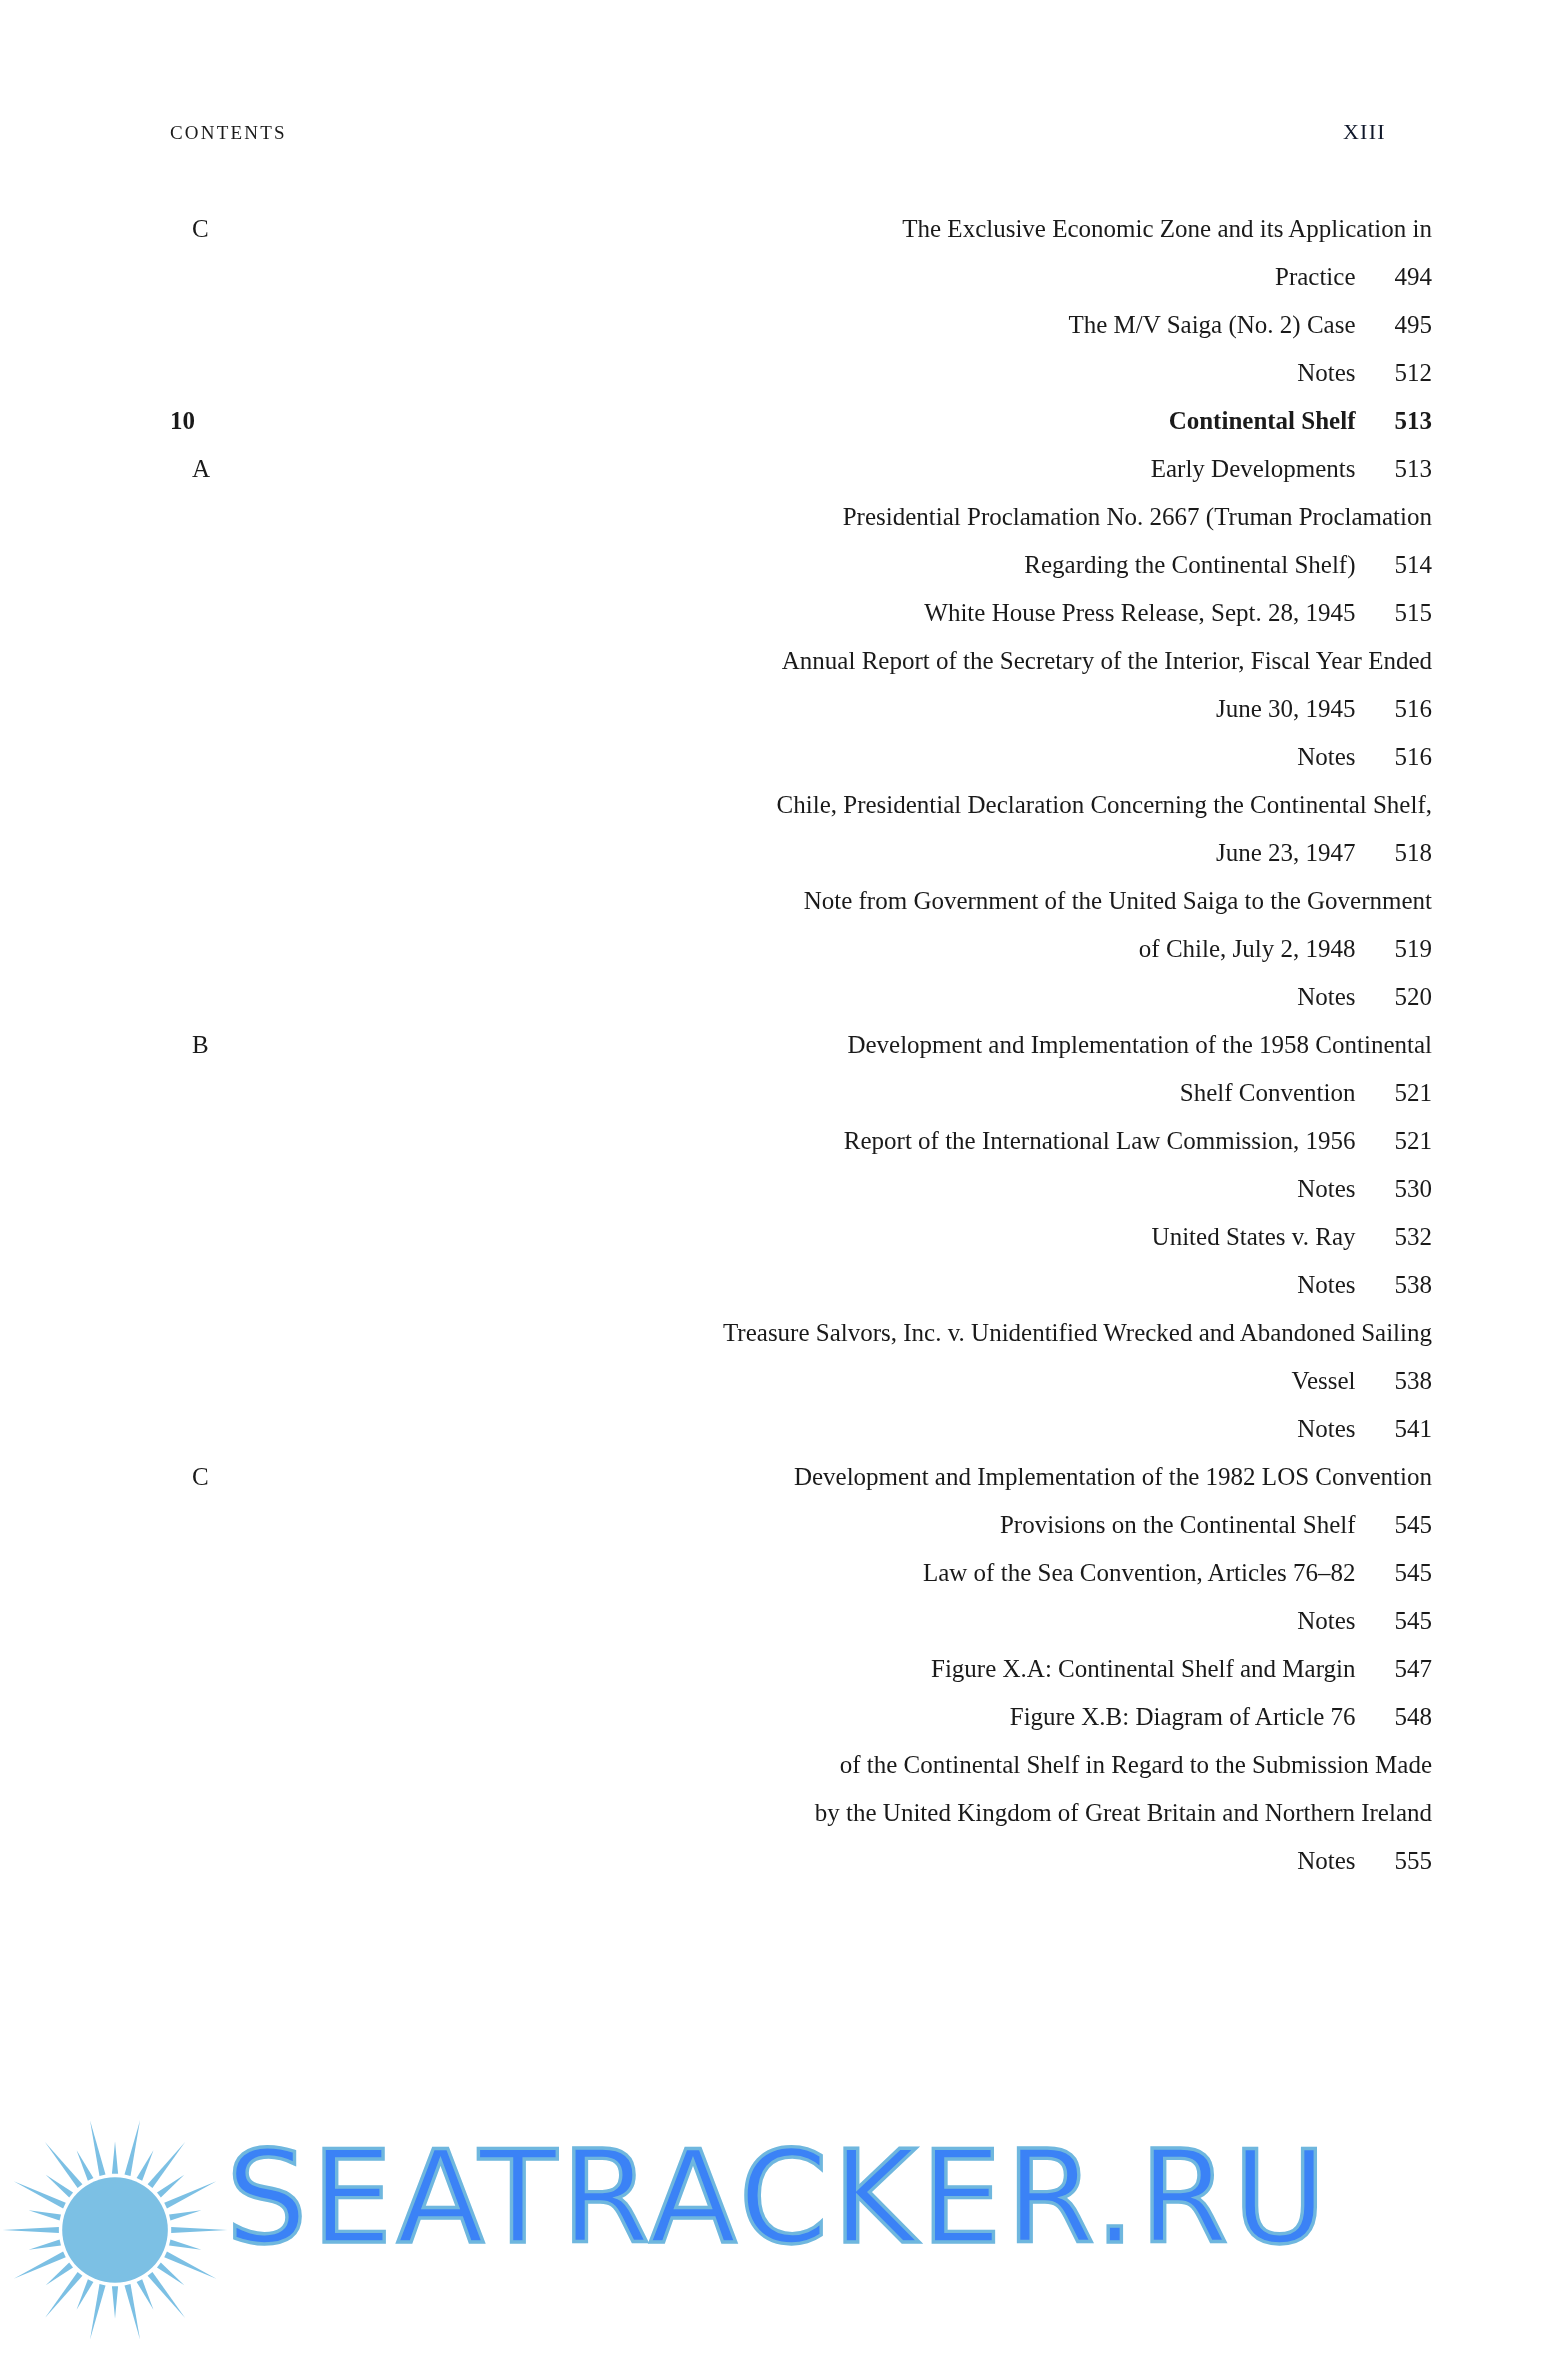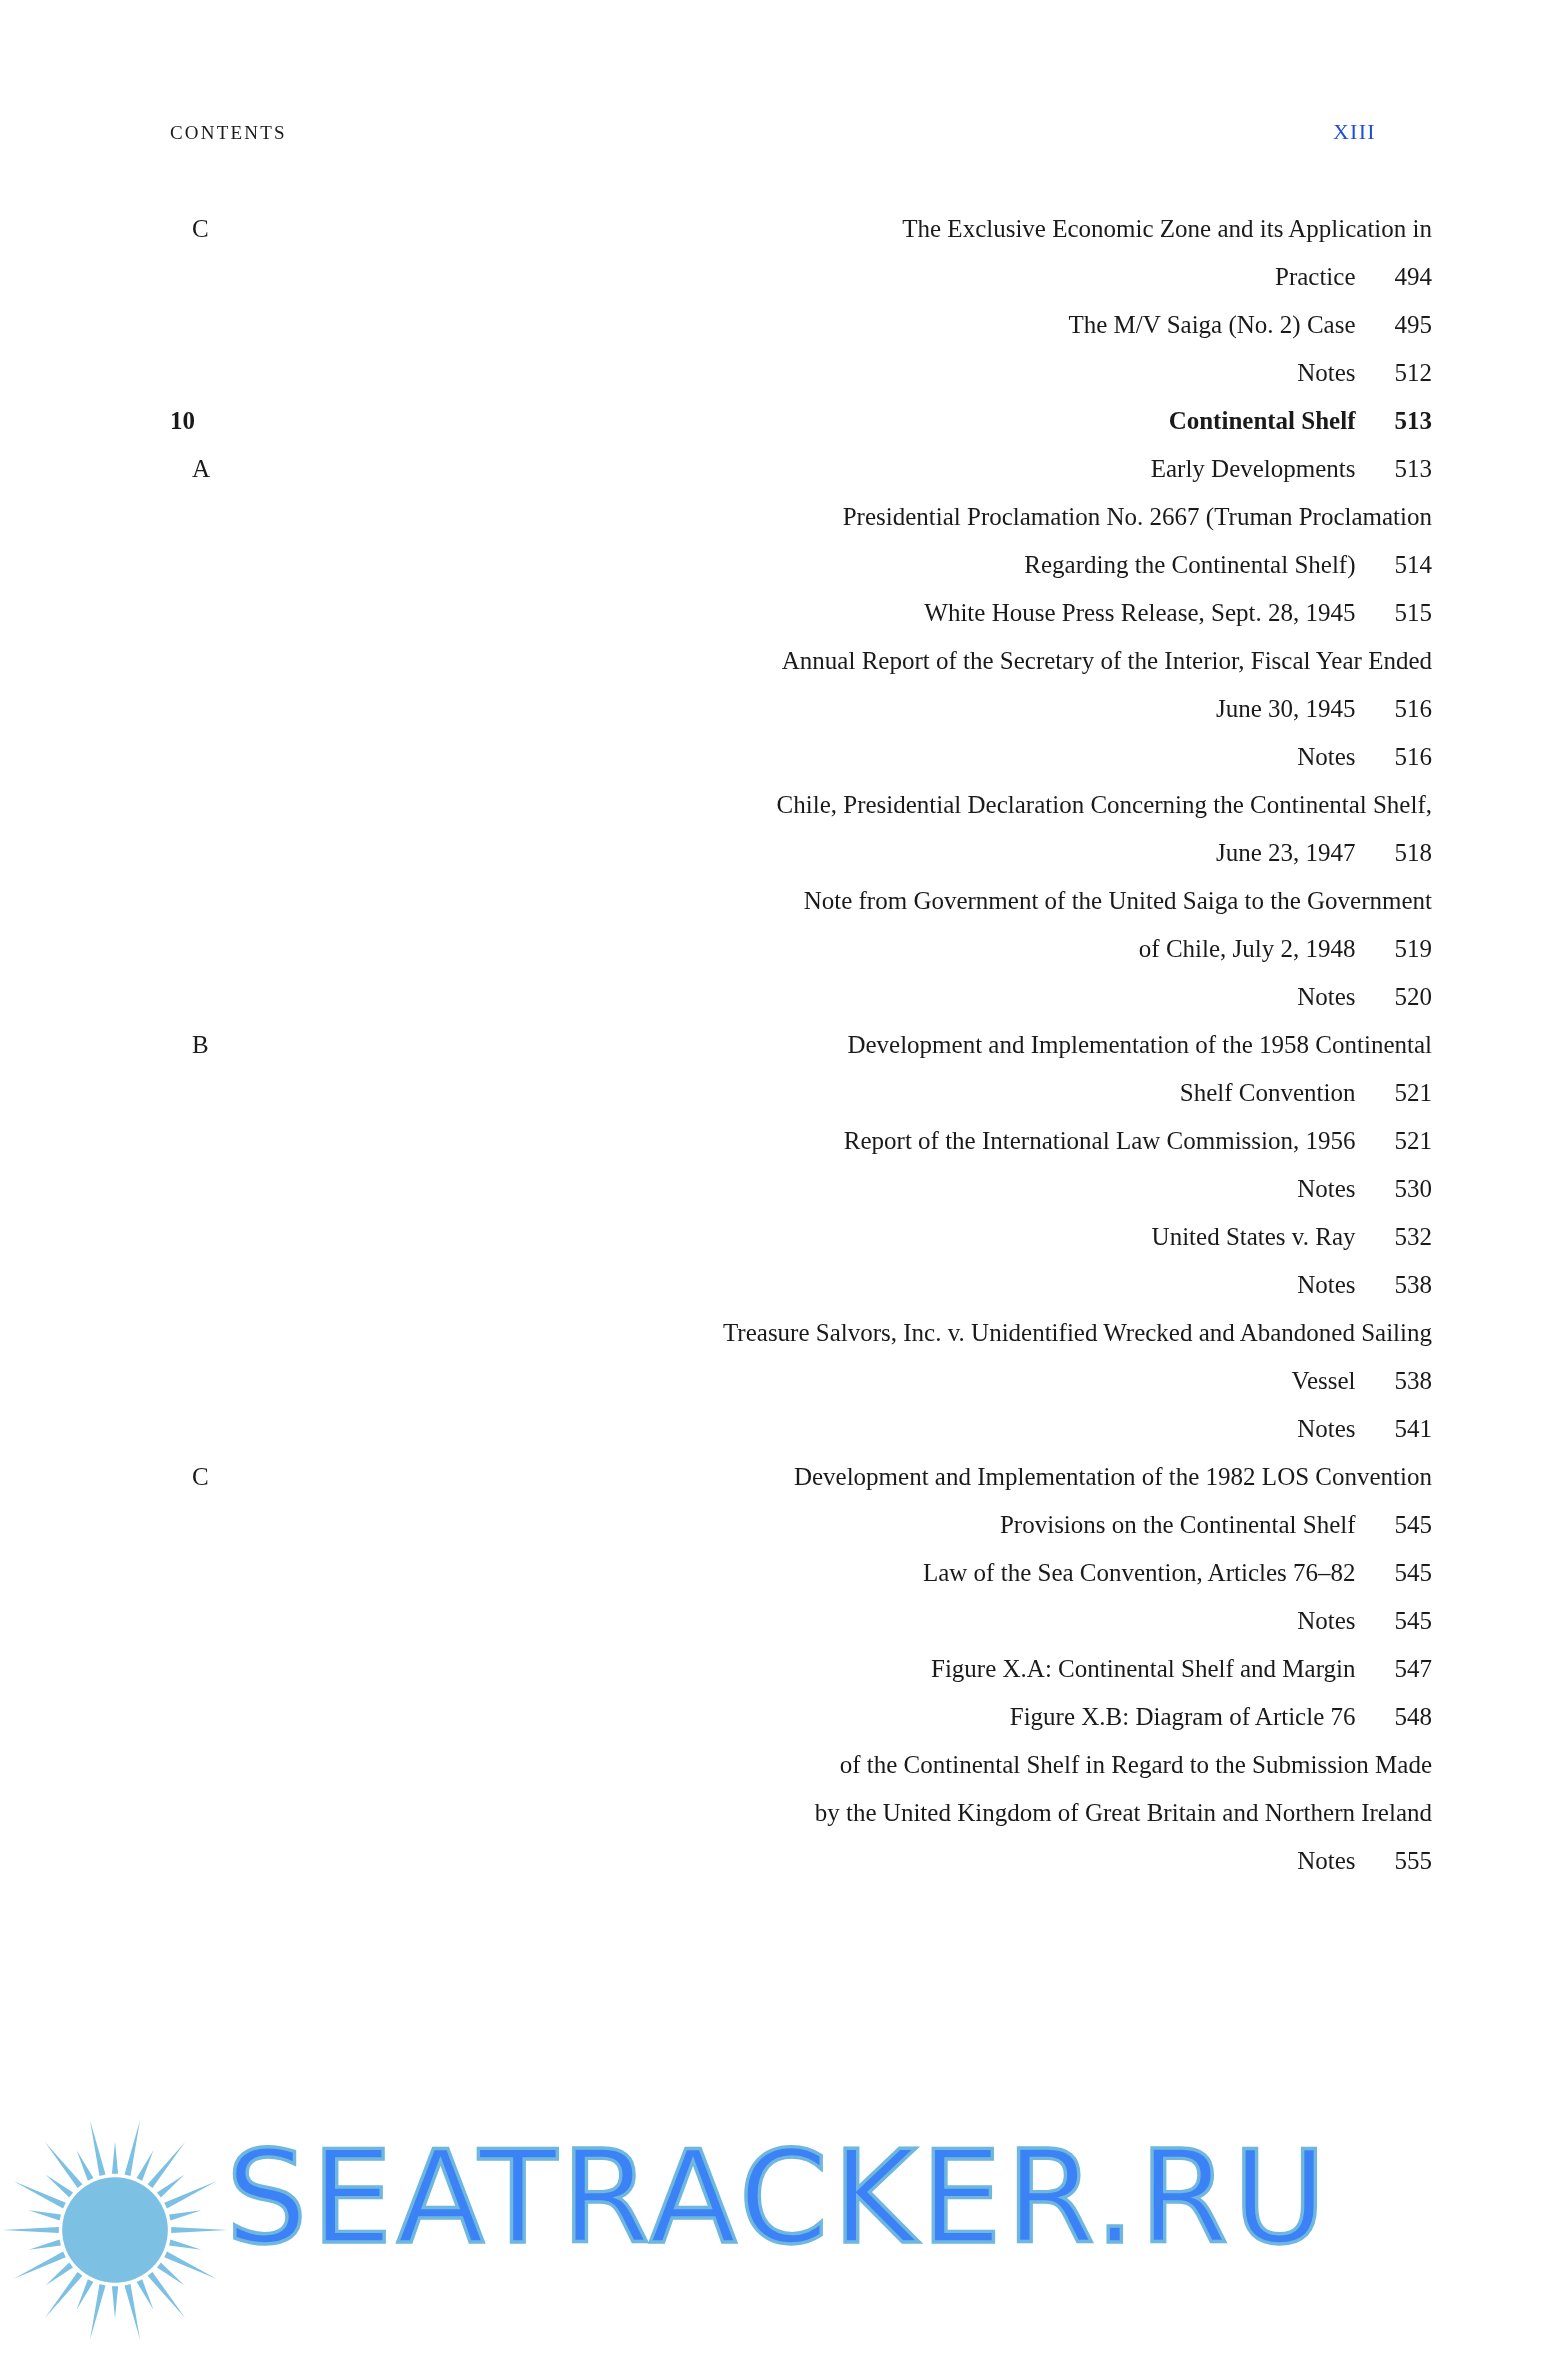--- a/index.html
+++ b/index.html
@@ -13,36 +13,36 @@
     height: 2366px;
     background: #ffffff;
     font-family: "Liberation Serif", serif;
     color: #1a1a1a;
     overflow: hidden;
   }
   .header {
     position: absolute;
     top: 119px;
     left: 170px;
-    right: 184px;
+    right: 174px;
     display: flex;
     justify-content: space-between;
     align-items: baseline;
   }
   .header-left {
     font-family: "Liberation Serif", serif;
     font-size: 19px;
     letter-spacing: 2.2px;
     color: #1a1a1a;
   }
   .header-right {
     font-family: "Liberation Serif", serif;
     font-size: 22px;
     letter-spacing: 1.3px;
-    color: #1d4ed8;
+    color: #0f172a;
   }
   .toc {
     position: absolute;
     top: 205px;
     left: 170px;
     right: 128px;
   }
   .row {
     display: flex;
     align-items: baseline;

